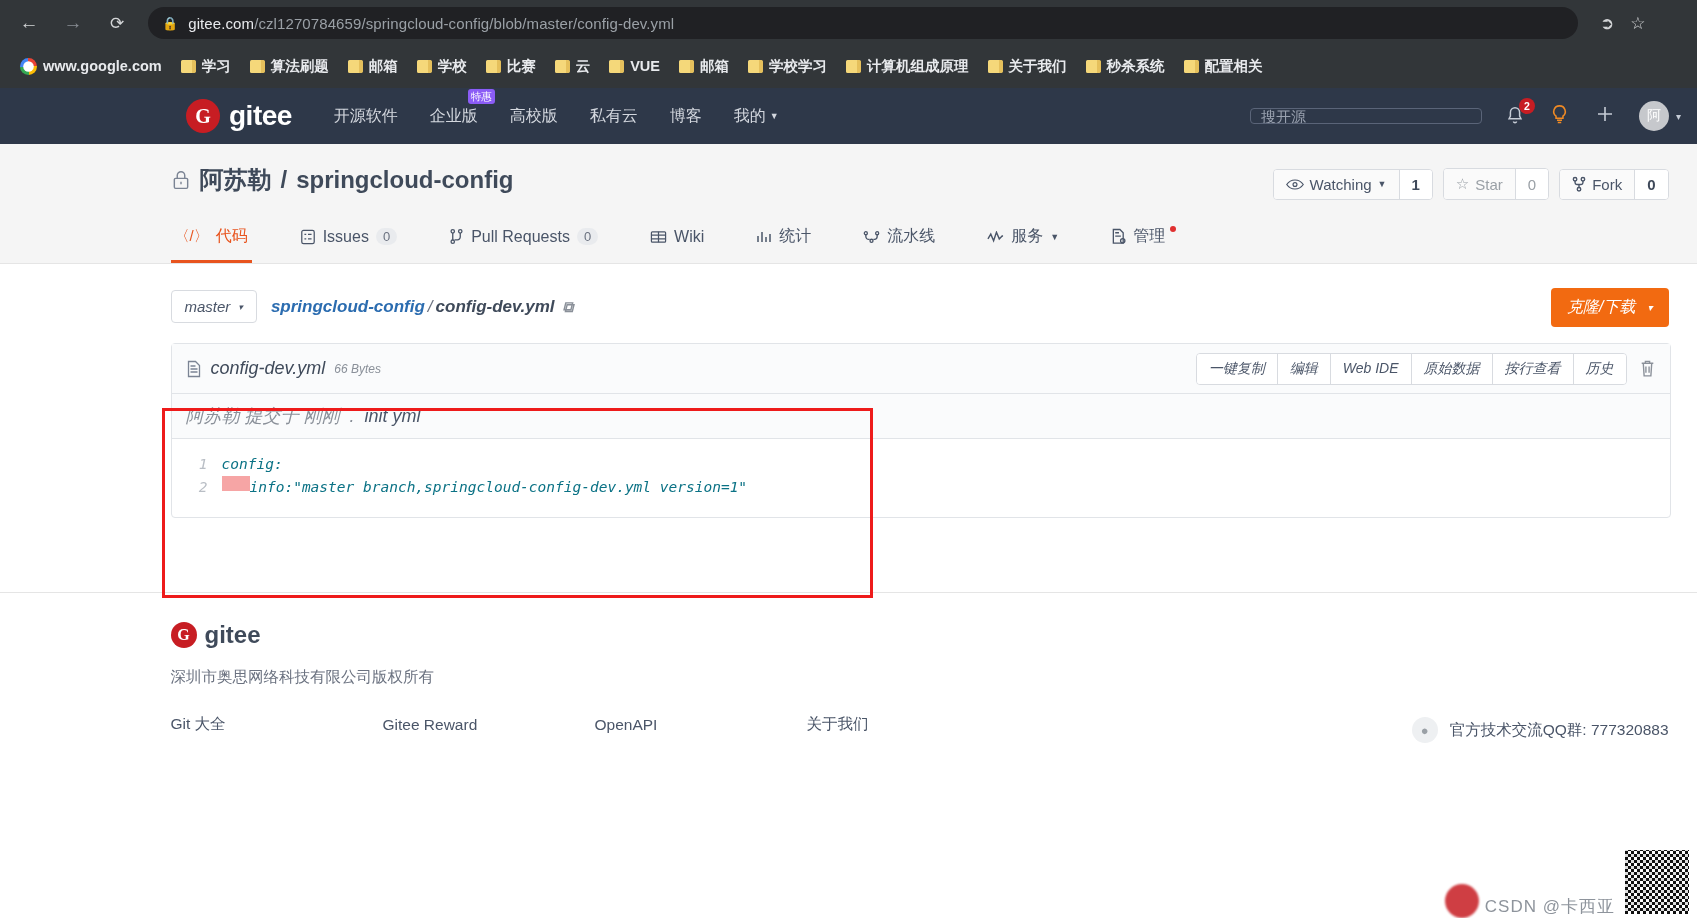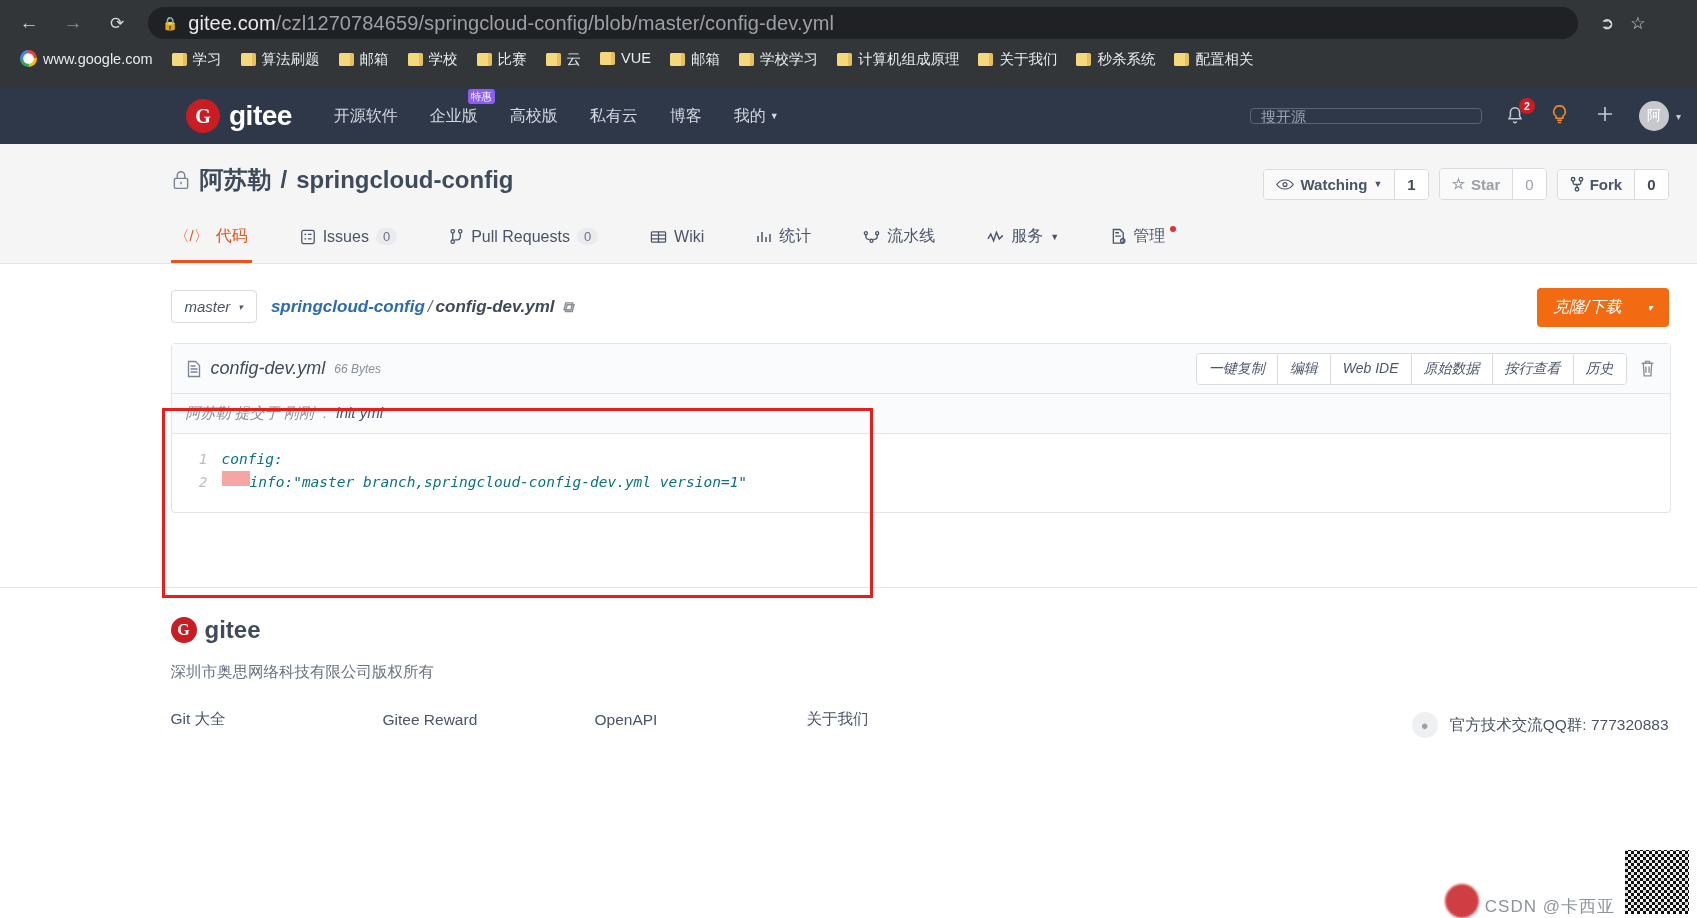--- a/index.html
+++ b/index.html
@@ -39,34 +39,35 @@
     background: #202124;
     border-radius: 16px;
     display: flex;
     align-items: center;
     padding: 0 14px;
     gap: 10px;
     margin-left: 2px;
     max-width: 1430px;
   }
   .lock-ico { color:#c9ccce; font-size: 13px; }
-  .url { font-size: 20px; color: #9aa0a6; white-space: nowrap; letter-spacing: .1px;}
+  .url { font-size: 15px; color: #9aa0a6; white-space: nowrap; letter-spacing: .1px;}
   .url b { color: #e8eaed; font-weight: 400; }
   .chrome-right {
     display: flex; align-items: center; gap: 16px;
     margin-left: 8px; color: #d4d6d8;
   }
   .chrome-right .ic { font-size: 17px; }
 
   .bm-row {
     height: 40px;
-    display: flex; align-items: flex-start;
+    display: flex; align-items: center;
     padding: 0 14px;
     gap: 7px;
     overflow: hidden;
+    font-weight: bold;
   }
   .bm {
     display: flex; align-items: center; gap: 6px;
     color: #e8eaed; font-size: 14.5px;
     padding: 4px 6px; border-radius: 4px;
     white-space: nowrap;
   }
   .folder {
     width: 15px; height: 13px; position: relative; flex:none;
     background: #f5d87a; border-radius: 1.5px 3px 3px 1.5px;
@@ -143,21 +144,21 @@
   .repo-title .owner { color:#3f4a5a; }
   .repo-title .sep { color:#3f4a5a; font-weight:bold; }
   .repo-title .name { color:#3f4a5a; }
   .lock-svg { width:20px; height:22px; }
   .repo-actions{
     position:absolute; right:-130px; top:4px; display:flex; gap:10px; align-items:center;
   }
   .btn-group{ display:flex; align-items:stretch; border:1px solid #d8dbe0; border-radius:4px; overflow:hidden; background:#fff;}
   .btn-group .seg{
     padding: 6px 12px; font-size:15px; color:#4a5568; display:flex; align-items:center; gap:6px;
-    background:#fafafa; white-space:nowrap;font-weight:bold;
+    background:#fafafa; white-space:nowrap;
   }
   .btn-group .seg.count{ border-left:1px solid #d8dbe0; background:#fff; font-weight:bold; color:#3f4a5a;}
   .btn-group .seg.count.muted{ font-weight:normal; color:#9aa0a6;}
   .btn-group .seg.muted{ color:#9aa0a6;}
 
   .tabs{ display:flex; gap: 44px; margin-top: 22px; padding-left: 12px;}
   .tab{
     display:flex; align-items:center; gap:7px; padding: 8px 4px 13px;
     font-size:16px; color:#4a5568; border-bottom:3px solid transparent; white-space:nowrap;
   }
@@ -178,21 +179,21 @@
     padding:7px 13px; font-size:15px; color:#4a5568; display:flex; align-items:center; gap:8px;
   }
   .crumb{ font-size:17px; font-weight:bold; }
   .crumb a{ color:#2b6cb0; text-decoration:none;}
   .crumb .slash{ color:#6b7280; font-weight:normal; margin:0 3px;}
   .crumb .cur{ color:#3f4a5a;}
   .copy-ico{ color:#8a9099; font-size:15px; margin-left:8px;}
   .clone-btn{
     position:absolute; right:-130px; top:24px;
     background:#f26a11; color:#fff; font-size:16px;
-    padding:9px 16px; border-radius:4px; display:flex; align-items:center; gap:26px;
+    padding:9px 16px; border-radius:4px; display:flex; align-items:center; gap:12px;
     white-space:nowrap;
   }
 
   .file-box{
     margin-top: 20px; margin-left:12px;
     border:1px solid #e1e4e8; border-radius:4px; background:#fff;
     width: 1500px;
   }
   .file-bar{
     background:#fafbfc; border-bottom:1px solid #e1e4e8;
@@ -204,21 +205,21 @@
   .tool-group{ display:flex; border:1px solid #d8dbe0; border-radius:4px; overflow:hidden;}
   .tool{
     padding:6px 12px; font-size:14px; color:#4a5568; background:#fff;
     border-right:1px solid #d8dbe0; white-space:nowrap;
   }
   .tool:last-child{ border-right:none; }
   .trash{ margin-left:12px; color:#8a9099; font-size:17px; display:flex;align-items:center;}
 
   .commit-bar{
     background:#fafbfc; border-bottom:1px solid #e1e4e8;
-    padding: 10px 14px; font-size:15px; color:#8a9099;
+    padding: 10px 14px; font-size:18px; color:#8a9099;
   }
   .commit-bar .who{ color:#8a9099; }
   .commit-bar .msg{ color:#4a5568; }
   .commit-bar .dotsep{ margin:0 5px; }
 
   .code{
     font-family: "DejaVu Sans Mono", "Liberation Mono", monospace;
     font-size:14.5px; padding: 14px 0 18px;
   }
   .code-line{ display:flex; align-items:flex-start; line-height:23px; }

